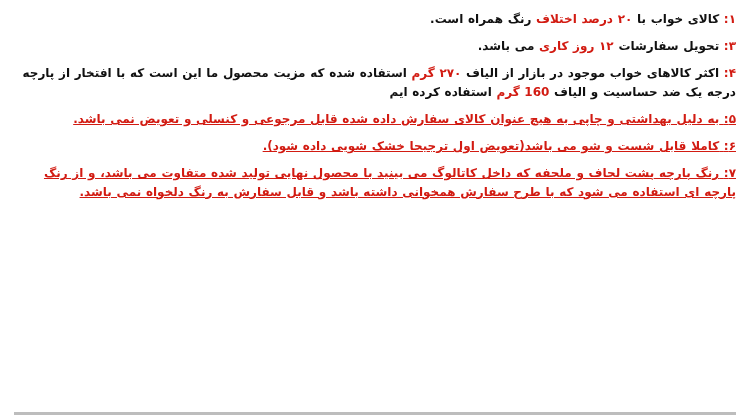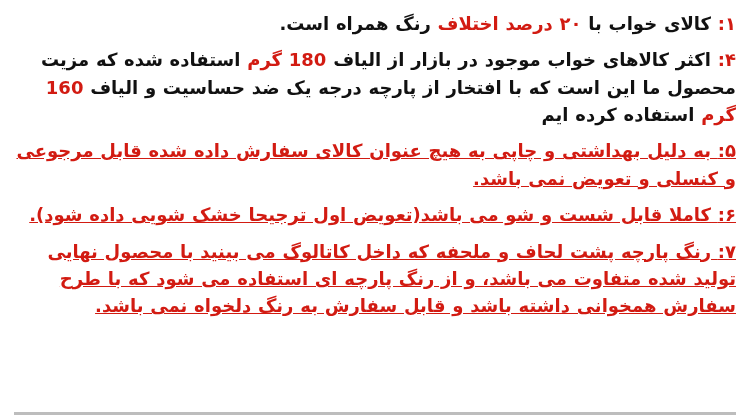--- a/index.html
+++ b/index.html
@@ -19,21 +19,21 @@
     height: 415px;
     background: #ffffff;
     padding: 10px 14px 0 14px;
     display: flex;
     flex-direction: column;
   }
   .note {
     direction: rtl;
     text-align: right;
     font-weight: bold;
-    font-size: 18px;
+    font-size: 12px;
     line-height: 1.52;
     color: #111111;
     margin: 0 0 9px 0;
     word-spacing: 0.5px;
   }
   .note:last-child {
     margin-bottom: 1px;
   }
   .num {
     color: #d21b12;
@@ -56,19 +56,20 @@
     height: 3px;
     background: #bdbdbd;
   }
 </style>
 </head>
 <body>
 
 <div id="sheet">
   <div id="notes-container">
       <p class="note"><span class="num">۱:</span> <span class="seg">کالای خواب  با </span><span class="hl">۲۰ درصد اختلاف</span><span class="seg"> رنگ همراه است.</span></p>
-      <p class="note"><span class="num">۴:</span> <span class="seg">اکثر کالاهای خواب موجود در بازار از الیاف </span><span class="hl">180 گرم</span><span class="seg"> استفاده شده که مزیت محصول ما این است که با افتخار از پارچه درجه یک ضد حساسیت و الیاف </span><span class="hl">160 گرم</span><span class="seg"> استفاده کرده ایم</span></p>
+      <p class="note"><span class="num">۳:</span> <span class="seg">تحویل سفارشات </span><span class="hl">۱۲ روز کاری</span><span class="seg"> می باشد.</span></p>
+      <p class="note"><span class="num">۴:</span> <span class="seg">اکثر کالاهای خواب موجود در بازار از الیاف </span><span class="hl">۲۷۰ گرم</span><span class="seg"> استفاده شده که مزیت محصول ما این است که با افتخار از پارچه درجه یک ضد حساسیت و الیاف </span><span class="hl">160 گرم</span><span class="seg"> استفاده کرده ایم</span></p>
       <p class="note all-red"><span class="num">۵:</span> <span class="seg">به دلیل بهداشتی و چاپی به هیچ عنوان کالای سفارش داده شده قابل مرجوعی و کنسلی و تعویض نمی باشد.</span></p>
       <p class="note all-red"><span class="num">۶:</span> <span class="seg">کاملا قابل شست و شو می باشد(تعویض اول ترجیحا خشک شویی داده شود).</span></p>
       <p class="note all-red"><span class="num">۷:</span> <span class="seg">رنگ پارچه پشت لحاف و ملحفه که داخل کاتالوگ می بینید با محصول نهایی تولید شده متفاوت می باشد، و از رنگ پارچه ای استفاده می شود که با طرح سفارش همخوانی داشته باشد و قابل سفارش به رنگ دلخواه نمی باشد.</span></p>
     </div>
   <div class="bottom-rule"></div>
 </div>
 
 </body></html>

